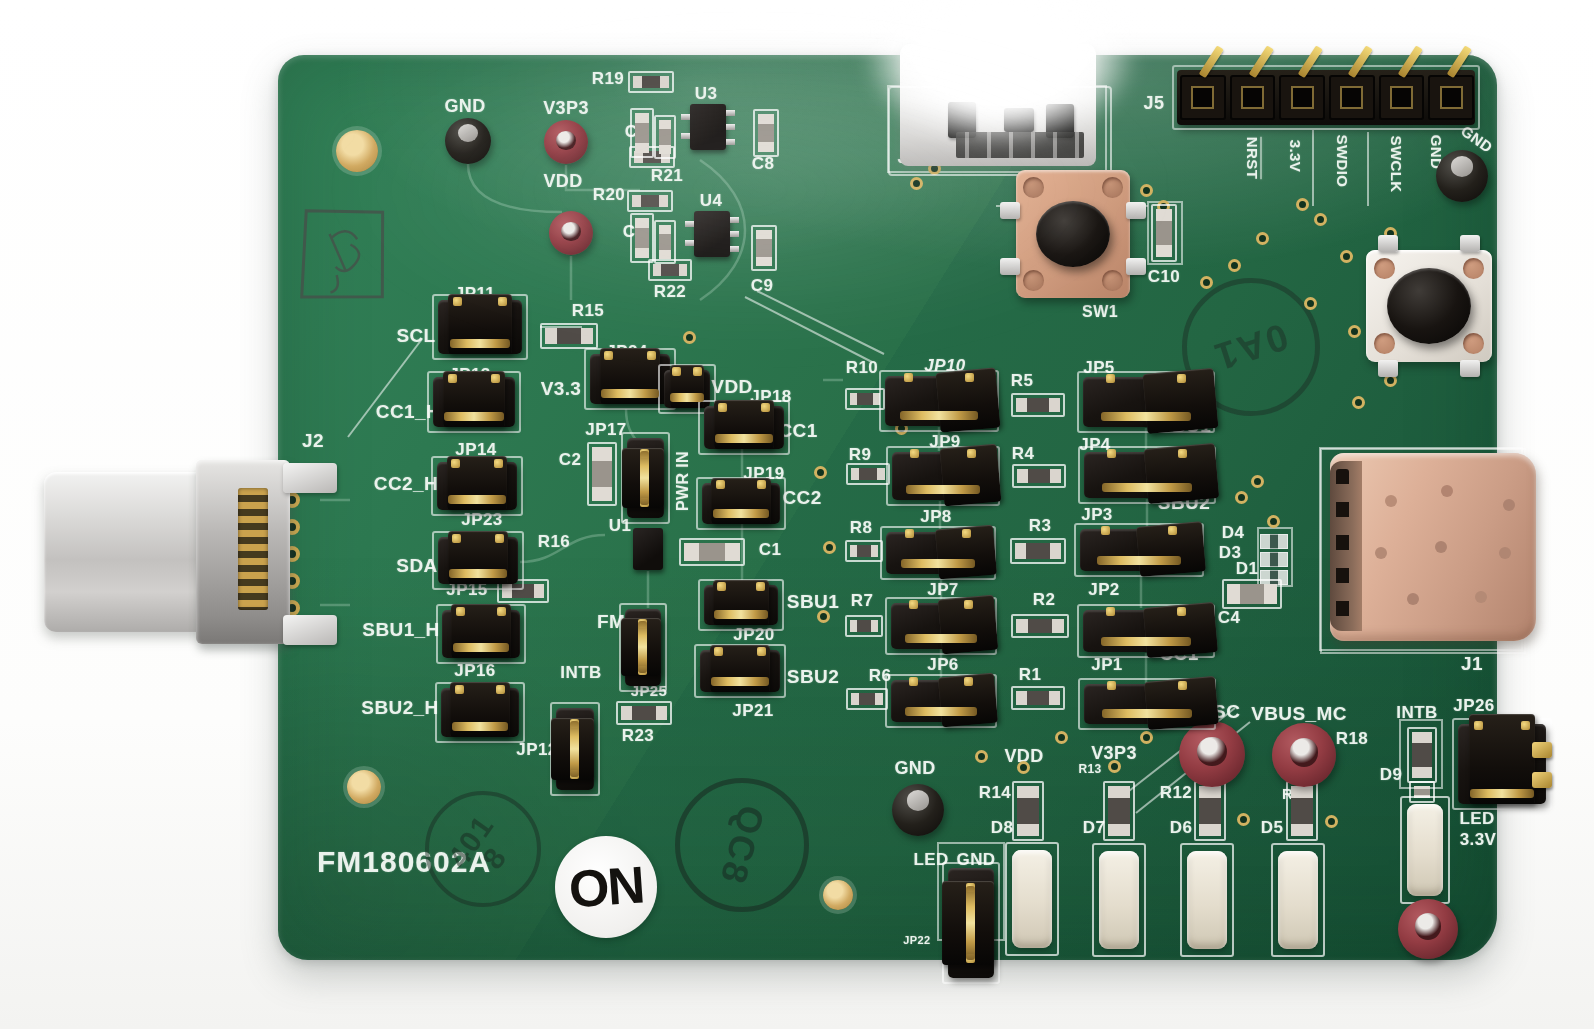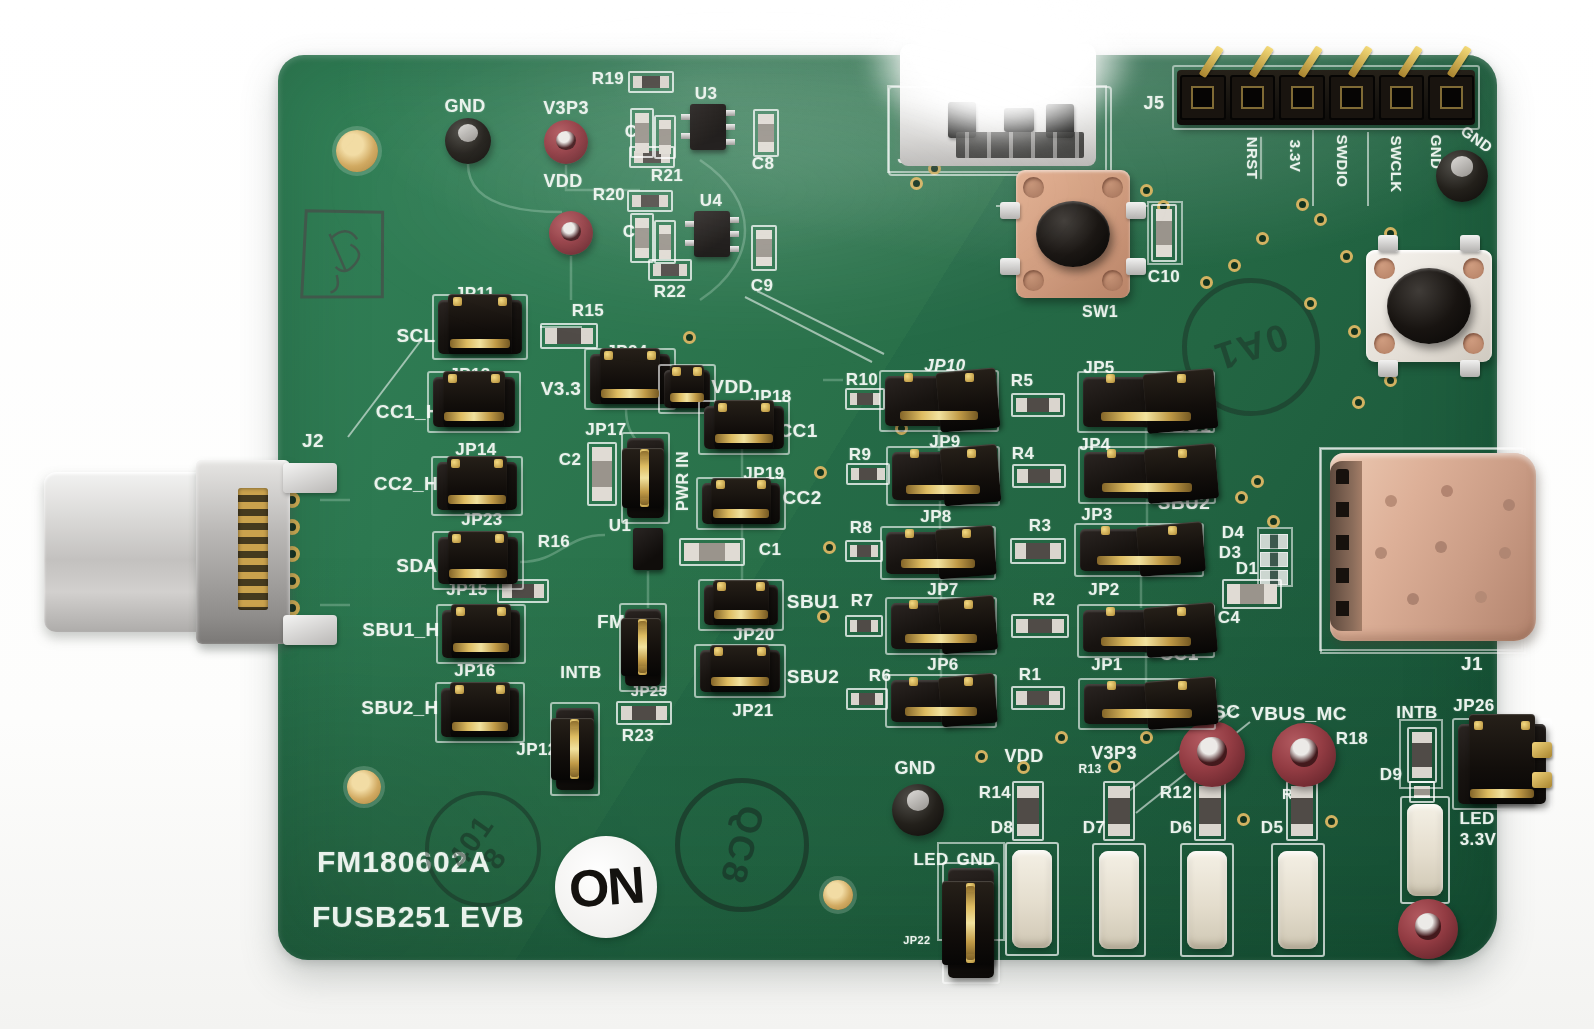--- a/index.html
+++ b/index.html
@@ -156,21 +156,20 @@
     </g>
 
     <g transform="translate(300,196) rotate(7)" stroke="#45514a" fill="none" opacity="0.8">
       <path d="M8,14 L84,6 L94,90 L14,100 Z" stroke-width="3"></path>
       <path d="M36,38 q14,-16 26,-2 M34,34 l20,34 M56,42 q16,6 6,20 q-8,12 -18,4 M46,74 q6,14 -4,18" stroke-width="2.5"></path>
     </g>
   </svg>
 
   <div id="label-layer" class="layer">
     <div class="silk big" style="left:317px;top:845px;font-size:30px;">FM180602A</div>
-    <div class="silk big" style="left:312px;top:900px;font-size:30px;">FUSB251 EVB</div>
   <div class="silk" style="left: 465px; top: 106px; font-size: 18px; transform: translate(-50%, -50%) rotate(0deg);">GND</div>
       <div class="silk" style="left: 566px; top: 108px; font-size: 18px; transform: translate(-50%, -50%) rotate(0deg);">V3P3</div>
       <div class="silk" style="left: 563px; top: 181px; font-size: 18px; transform: translate(-50%, -50%) rotate(0deg);">VDD</div>
       <div class="silk" style="left: 608px; top: 79px; font-size: 17px; transform: translate(-50%, -50%) rotate(0deg);">R19</div>
       <div class="silk" style="left: 636px; top: 132px; font-size: 17px; transform: translate(-50%, -50%) rotate(0deg);">C6</div>
       <div class="silk" style="left: 706px; top: 94px; font-size: 17px; transform: translate(-50%, -50%) rotate(0deg);">U3</div>
       <div class="silk" style="left: 763px; top: 164px; font-size: 17px; transform: translate(-50%, -50%) rotate(0deg);">C8</div>
       <div class="silk" style="left: 667px; top: 176px; font-size: 17px; transform: translate(-50%, -50%) rotate(0deg);">R21</div>
       <div class="silk" style="left: 609px; top: 195px; font-size: 17px; transform: translate(-50%, -50%) rotate(0deg);">R20</div>
       <div class="silk" style="left: 634px; top: 232px; font-size: 17px; transform: translate(-50%, -50%) rotate(0deg);">C7</div>
@@ -216,21 +215,21 @@
       <div class="silk" style="left: 813px; top: 602px; font-size: 19px; transform: translate(-50%, -50%) rotate(0deg);">SBU1</div>
       <div class="silk" style="left: 754px; top: 635px; font-size: 17px; transform: translate(-50%, -50%) rotate(0deg);">JP20</div>
       <div class="silk" style="left: 400px; top: 708px; font-size: 19px; transform: translate(-50%, -50%) rotate(0deg);">SBU2_H</div>
       <div class="silk" style="left: 611px; top: 622px; font-size: 19px; transform: translate(-50%, -50%) rotate(0deg);">FM</div>
       <div class="silk" style="left: 813px; top: 677px; font-size: 19px; transform: translate(-50%, -50%) rotate(0deg);">SBU2</div>
       <div class="silk" style="left: 753px; top: 711px; font-size: 17px; transform: translate(-50%, -50%) rotate(0deg);">JP21</div>
       <div class="silk" style="left: 581px; top: 673px; font-size: 17px; transform: translate(-50%, -50%) rotate(0deg);">INTB</div>
       <div class="silk" style="left: 649px; top: 690px; font-size: 15px; transform: translate(-50%, -50%) rotate(0deg);">JP25</div>
       <div class="silk" style="left: 638px; top: 736px; font-size: 17px; transform: translate(-50%, -50%) rotate(0deg);">R23</div>
       <div class="silk" style="left: 537px; top: 750px; font-size: 17px; transform: translate(-50%, -50%) rotate(0deg);">JP12</div>
-      <div class="silk" style="left: 862px; top: 380px; font-size: 17px; transform: translate(-50%, -50%) rotate(0deg);">R10</div>
+      <div class="silk" style="left: 862px; top: 368px; font-size: 17px; transform: translate(-50%, -50%) rotate(0deg);">R10</div>
       <div class="silk" style="left: 945px; top: 366px; font-size: 17px; transform: translate(-50%, -50%) rotate(0deg); font-style: italic;">JP10</div>
       <div class="silk" style="left: 1022px; top: 381px; font-size: 17px; transform: translate(-50%, -50%) rotate(0deg);">R5</div>
       <div class="silk" style="left: 1099px; top: 368px; font-size: 17px; transform: translate(-50%, -50%) rotate(0deg);">JP5</div>
       <div class="silk" style="left: 860px; top: 455px; font-size: 17px; transform: translate(-50%, -50%) rotate(0deg);">R9</div>
       <div class="silk" style="left: 945px; top: 442px; font-size: 17px; transform: translate(-50%, -50%) rotate(0deg);">JP9</div>
       <div class="silk" style="left: 1023px; top: 454px; font-size: 17px; transform: translate(-50%, -50%) rotate(0deg);">R4</div>
       <div class="silk" style="left: 1095px; top: 445px; font-size: 17px; transform: translate(-50%, -50%) rotate(0deg);">JP4</div>
       <div class="silk" style="left: 1185px; top: 426px; font-size: 19px; transform: translate(-50%, -50%) rotate(0deg);">SBU1</div>
       <div class="silk" style="left: 1184px; top: 503px; font-size: 19px; transform: translate(-50%, -50%) rotate(0deg);">SBU2</div>
       <div class="silk" style="left: 861px; top: 528px; font-size: 17px; transform: translate(-50%, -50%) rotate(0deg);">R8</div>

